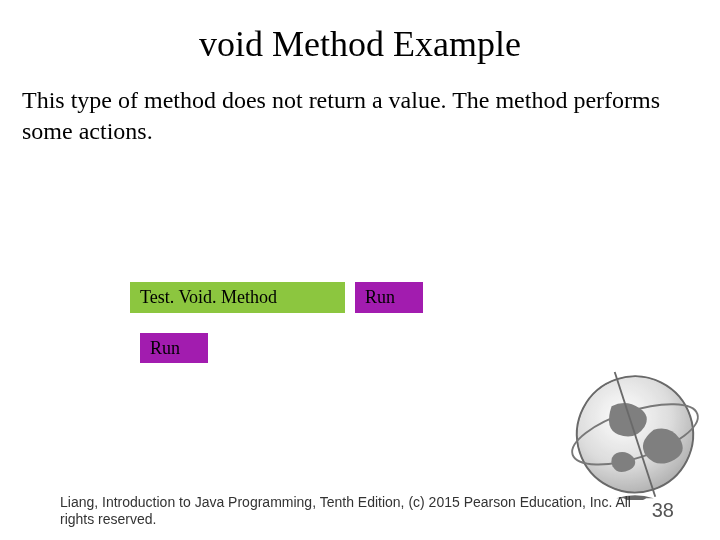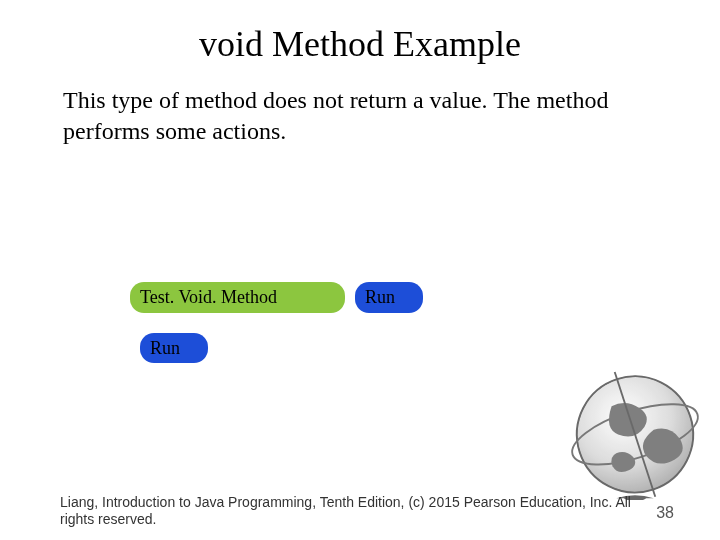--- a/index.html
+++ b/index.html
@@ -23,68 +23,66 @@
     font-size: 36px;
     color: #000;
     padding-top: 23px;
     font-weight: normal;
   }
   .body-text {
     font-size: 24px;
     color: #000;
     padding: 20px 22px 0 22px;
     line-height: 1.28;
-    margin-left: 41px;
   }
   .buttons {
     position: absolute;
     left: 130px;
     top: 282px;
   }
   .row {
     display: flex;
     align-items: stretch;
     margin-bottom: 20px;
   }
   .chip {
     display: inline-block;
     font-size: 18px;
     color: #000;
     padding: 4px 10px;
     box-sizing: border-box;
     line-height: 1.25;
-    border-radius: 14px;
   }
   .chip.green {
     background: #8cc63f;
     width: 215px;
   }
   .chip.blue {
-    background: #1d4ed8;
+    background: #a21caf;
     width: 68px;
     margin-left: 10px;
     text-align: left;
   }
   .footer {
     position: absolute;
     bottom: 12px;
     left: 0;
     right: 0;
     font-family: Arial, Helvetica, sans-serif;
     font-size: 14px;
     color: #333;
     line-height: 1.2;
     padding: 0 60px;
   }
   .page-num {
     position: absolute;
     right: 46px;
     bottom: 18px;
     font-family: Arial, Helvetica, sans-serif;
-    font-size: 16px;
+    font-size: 20px;
     color: #555;
   }
   .globe {
     position: absolute;
     right: 10px;
     bottom: 40px;
     width: 150px;
     height: 150px;
     opacity: 0.88;
   }

